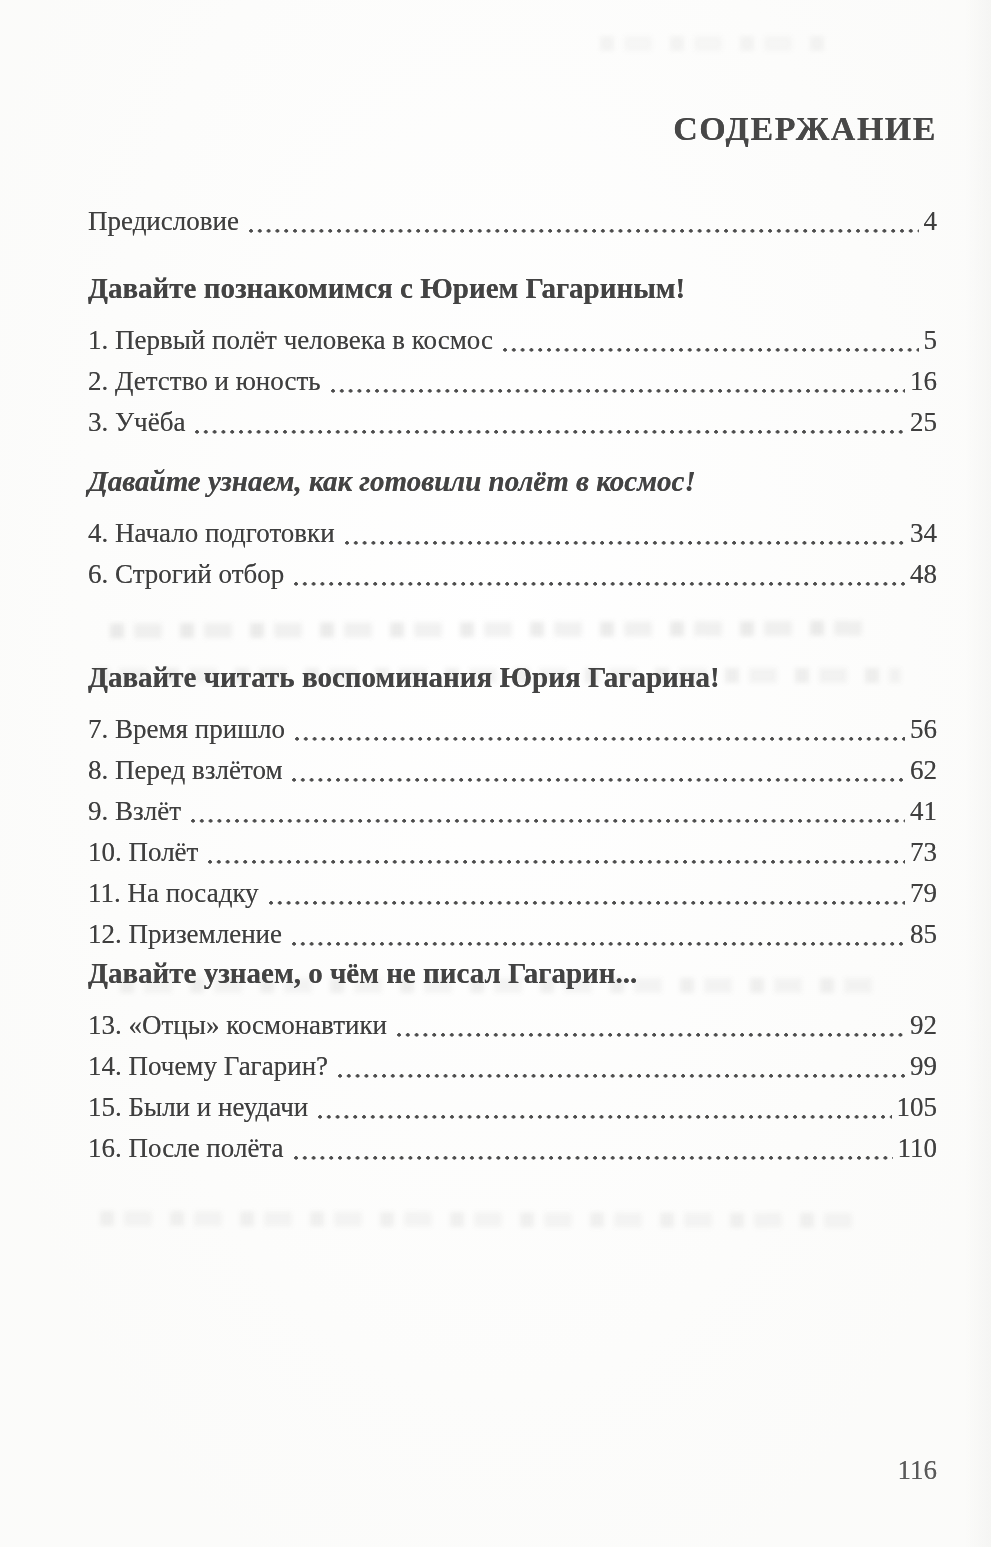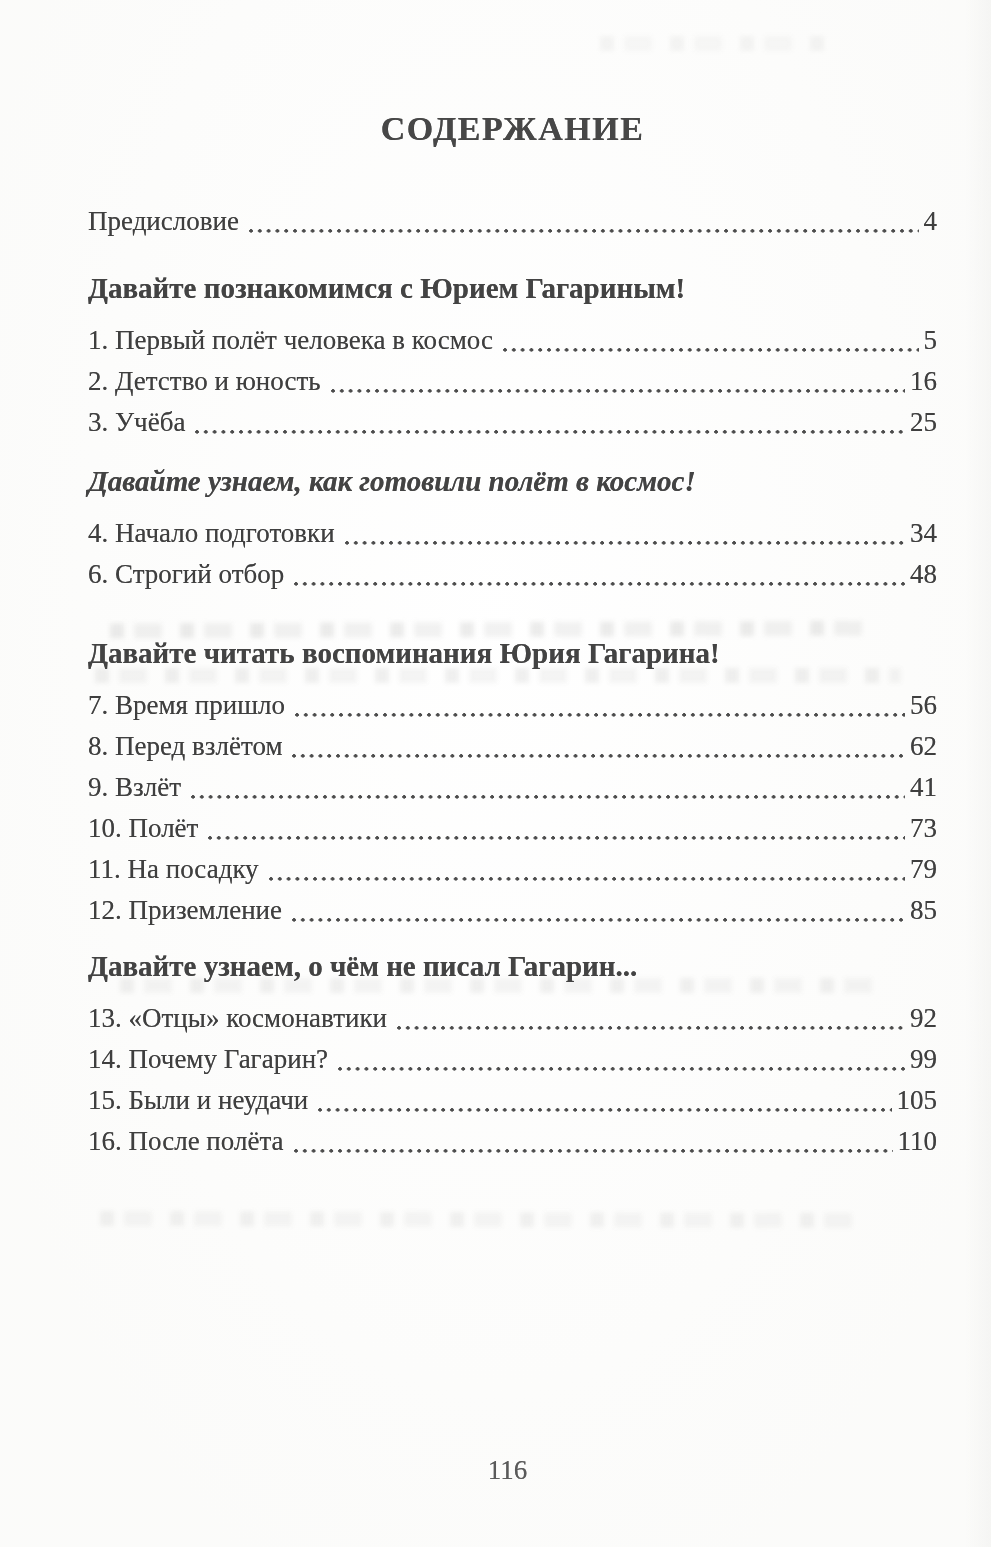--- a/index.html
+++ b/index.html
@@ -15,21 +15,21 @@
     font-family:"Liberation Serif","DejaVu Serif",serif;
     color:#3f3f3f;
     -webkit-font-smoothing:antialiased;
   }
   .content{
     position:absolute;left:88px;right:54px;top:0;
   }
   .page-title{
     margin-top:106px;
     font-size:34px;font-weight:bold;letter-spacing:1.5px;
-    line-height:46px;text-align:center;
+    line-height:46px;text-align:right;
     color:#474747;
     text-shadow:0 0 0.6px rgba(70,70,70,0.85);
   }
   .toc-row{
     display:flex;align-items:stretch;
     font-size:27px;line-height:41px;
     color:#3f3f3f;
     text-shadow:0 0 0.5px rgba(70,70,70,0.7);
     white-space:nowrap;
   }
@@ -46,25 +46,25 @@
   .preface-row{margin-top:49px;}
   .section-heading{
     font-size:29px;font-weight:bold;
     line-height:36px;text-align:left;
     color:#434343;
     text-shadow:0 0 0.6px rgba(70,70,70,0.8);
   }
   .section .section-items{margin-top:14px;font-family:Liberation Serif, serif;}
   .section-1 .section-heading{margin-top:28px;}
   .section-2 .section-heading{margin-top:20px;font-style:italic;}
-  .section-3 .section-heading{margin-top:40px;}
-  .section-4 .section-heading{margin-top:17px;font-family:Liberation Serif, serif;}
+  .section-3 .section-heading{margin-top:64px;}
+  .section-4 .section-heading{font-family:Liberation Serif, serif;}
   .folio{
     position:absolute;left:78px;right:54px;top:1452px;
-    text-align:center;
+    text-align:right;
     font-size:27px;line-height:36px;
     color:#5a5a5a;
     text-shadow:0 0 0.6px rgba(90,90,90,0.7);
   }
   
   .bleed{
     position:absolute;height:15px;
     background-image:repeating-linear-gradient(90deg,
       rgba(140,140,138,0.16) 0 14px, rgba(0,0,0,0) 14px 24px,
       rgba(150,150,148,0.12) 24px 52px, rgba(0,0,0,0) 52px 70px);

